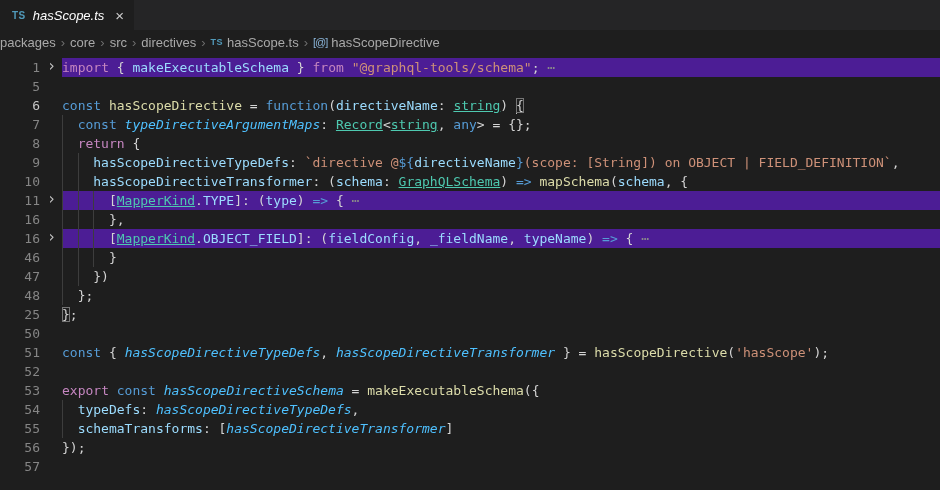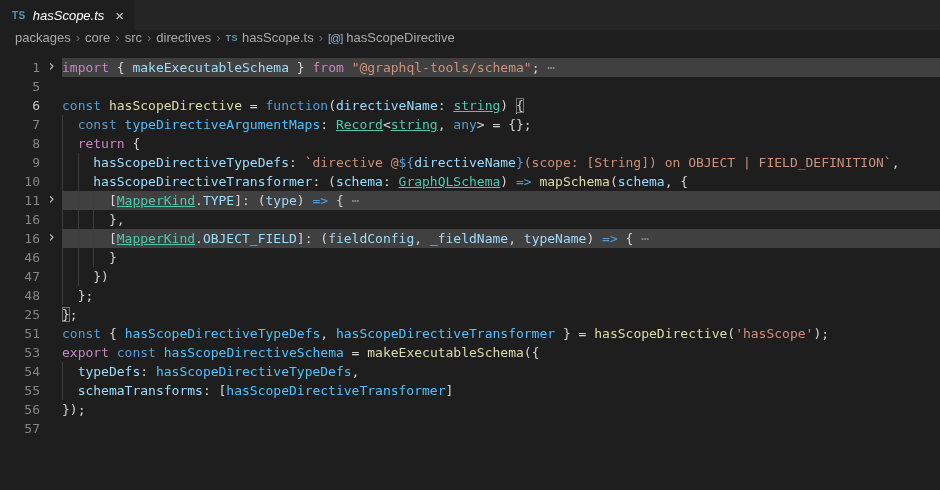--- a/index.html
+++ b/index.html
@@ -10,46 +10,46 @@
 
   
   .tabbar { height: 30px; background: #252526; display: flex; flex: none; }
   .tab { height: 30px; padding: 0 10px 0 12px; background: #1e1e1e; color: #ffffff;
          display: flex; align-items: center; gap: 7px; font-size: 13px; cursor: pointer; }
   .tab-label { font-style: italic; color: #ffffff; }
   .ts-icon { color: #519aba; font-weight: bold; font-size: 10px; letter-spacing: 0.5px; }
   .tab-close { color: #cccccc; font-size: 15px; line-height: 15px; margin-left: 4px; }
 
   
-  .breadcrumbs { height: 24px; background: #1e1e1e; display: flex; align-items: flex-start;
-                 padding-left: 15px; font-size: 13px; color: #a9a9a9; flex: none; }
+  .breadcrumbs { height: 24px; background: #1e1e1e; display: flex; align-items: center;
+                 font-size: 13px; color: #a9a9a9; flex: none; }
   .bc-item { display: flex; align-items: center; gap: 4px; cursor: pointer; }
   .bc-sep { color: #6e6e6e; margin: 0 5px; font-size: 13px; }
   .bc-icon.ts { color: #519aba; font-weight: bold; font-size: 9px; letter-spacing: 0.5px; }
   .bc-icon.sym { color: #8ab4d8; font-size: 11px; letter-spacing: -1px; }
 
   
   .editor { flex: 1; padding-top: 4px; font-family: "DejaVu Sans Mono", monospace;
             font-size: 13px; line-height: 19px; }
   .line { display: flex; height: 19px; white-space: pre; }
   .gutter { width: 62px; flex: none; position: relative; color: #858585; }
   .ln { display: inline-block; width: 40px; text-align: right; }
   .ln.active { color: #c6c6c6; }
   .chev { position: absolute; left: 47px; top: -1px; color: #c5c5c5; font-size: 15px; }
   .code { flex: 1; color: #d4d4d4; }
-  .line.hl .code { background: #404040; }
+  .line.hl .code { background: #4c1d95; }
   .indent { display: inline-block; height: 19px; vertical-align: top;
             background-image: repeating-linear-gradient(to right, #3d3d3d 0 1px, transparent 1px 2ch); }
 
   
   .tok-kw   { color: #569cd6; }
   .tok-kw2  { color: #c586c0; }
   .tok-fn   { color: #dcdcaa; }
   .tok-var  { color: #9cdcfe; }
-  .tok-var2 { color: #4fc1ff; }
+  .tok-var2 { color: #4fc1ff; font-style: italic; }
   .tok-type { color: #4ec9b0; text-decoration: underline; }
   .tok-str  { color: #ce9178; }
   .tok-tpl  { color: #569cd6; }
   .tok-p    { color: #d4d4d4; }
   .tok-fold { color: #8a8a8a; }
   .tok-brkt { color: #d4d4d4; box-shadow: inset 0 0 0 1px #767676; }
   .tok-cursor { display: inline-block; width: 1px; height: 15px; background: #bdbdbd;
                 vertical-align: middle; margin-right: -1px; }
 </style>
 </head>
@@ -100,20 +100,22 @@
       <div class="line"><div class="gutter"><span class="ln">8</span></div><div class="code"><span class="indent" style="width: 2ch;"></span><span class="tok-kw2">return</span><span class="tok-p"> {</span></div></div>
       <div class="line"><div class="gutter"><span class="ln">9</span></div><div class="code"><span class="indent" style="width: 4ch;"></span><span class="tok-var">hasScopeDirectiveTypeDefs</span><span class="tok-p">: </span><span class="tok-str">`directive @</span><span class="tok-tpl">${</span><span class="tok-var">directiveName</span><span class="tok-tpl">}</span><span class="tok-str">(scope: [String]) on OBJECT | FIELD_DEFINITION`</span><span class="tok-p">,</span></div></div>
       <div class="line"><div class="gutter"><span class="ln">10</span></div><div class="code"><span class="indent" style="width: 4ch;"></span><span class="tok-var">hasScopeDirectiveTransformer</span><span class="tok-p">: (</span><span class="tok-var">schema</span><span class="tok-p">: </span><span class="tok-type">GraphQLSchema</span><span class="tok-p">) </span><span class="tok-kw">=&gt;</span><span class="tok-p"> </span><span class="tok-fn">mapSchema</span><span class="tok-p">(</span><span class="tok-var">schema</span><span class="tok-p">, {</span></div></div>
       <div class="line hl"><div class="gutter"><span class="ln">11</span><span class="chev">›</span></div><div class="code"><span class="indent" style="width: 6ch;"></span><span class="tok-p">[</span><span class="tok-type">MapperKind</span><span class="tok-p">.</span><span class="tok-var">TYPE</span><span class="tok-p">]: (</span><span class="tok-var">type</span><span class="tok-p">) </span><span class="tok-kw">=&gt;</span><span class="tok-p"> {</span><span class="tok-fold"> ⋯</span></div></div>
       <div class="line"><div class="gutter"><span class="ln">16</span></div><div class="code"><span class="indent" style="width: 6ch;"></span><span class="tok-p">},</span></div></div>
       <div class="line hl"><div class="gutter"><span class="ln">16</span><span class="chev">›</span></div><div class="code"><span class="indent" style="width: 6ch;"></span><span class="tok-p">[</span><span class="tok-type">MapperKind</span><span class="tok-p">.</span><span class="tok-var">OBJECT_FIELD</span><span class="tok-p">]: (</span><span class="tok-var">fieldConfig</span><span class="tok-p">, </span><span class="tok-var">_fieldName</span><span class="tok-p">, </span><span class="tok-var">typeName</span><span class="tok-p">) </span><span class="tok-kw">=&gt;</span><span class="tok-p"> {</span><span class="tok-fold"> ⋯</span></div></div>
       <div class="line"><div class="gutter"><span class="ln">46</span></div><div class="code"><span class="indent" style="width: 6ch;"></span><span class="tok-p">}</span></div></div>
       <div class="line"><div class="gutter"><span class="ln">47</span></div><div class="code"><span class="indent" style="width: 4ch;"></span><span class="tok-p">})</span></div></div>
       <div class="line"><div class="gutter"><span class="ln">48</span></div><div class="code"><span class="indent" style="width: 2ch;"></span><span class="tok-p">};</span></div></div>
       <div class="line"><div class="gutter"><span class="ln">25</span></div><div class="code"><span class="tok-brkt">}</span><span class="tok-p">;</span></div></div>
+      <div class="line"><div class="gutter"><span class="ln">50</span></div><div class="code"></div></div>
       <div class="line"><div class="gutter"><span class="ln">51</span></div><div class="code"><span class="tok-kw">const</span><span class="tok-p"> { </span><span class="tok-var2">hasScopeDirectiveTypeDefs</span><span class="tok-p">, </span><span class="tok-var2">hasScopeDirectiveTransformer</span><span class="tok-p"> } = </span><span class="tok-fn">hasScopeDirective</span><span class="tok-p">(</span><span class="tok-str">'hasScope'</span><span class="tok-p">);</span></div></div>
+      <div class="line"><div class="gutter"><span class="ln">52</span></div><div class="code"></div></div>
       <div class="line"><div class="gutter"><span class="ln">53</span></div><div class="code"><span class="tok-kw2">export</span><span class="tok-p"> </span><span class="tok-kw">const</span><span class="tok-p"> </span><span class="tok-var2">hasScopeDirectiveSchema</span><span class="tok-p"> = </span><span class="tok-fn">makeExecutableSchema</span><span class="tok-p">({</span></div></div>
       <div class="line"><div class="gutter"><span class="ln">54</span></div><div class="code"><span class="indent" style="width: 2ch;"></span><span class="tok-var">typeDefs</span><span class="tok-p">: </span><span class="tok-var2">hasScopeDirectiveTypeDefs</span><span class="tok-p">,</span></div></div>
       <div class="line"><div class="gutter"><span class="ln">55</span></div><div class="code"><span class="indent" style="width: 2ch;"></span><span class="tok-var">schemaTransforms</span><span class="tok-p">: [</span><span class="tok-var2">hasScopeDirectiveTransformer</span><span class="tok-p">]</span></div></div>
       <div class="line"><div class="gutter"><span class="ln">56</span></div><div class="code"><span class="tok-p">});</span></div></div>
       <div class="line"><div class="gutter"><span class="ln">57</span></div><div class="code"></div></div>
     </div>
 </div>
 
 </body></html>

